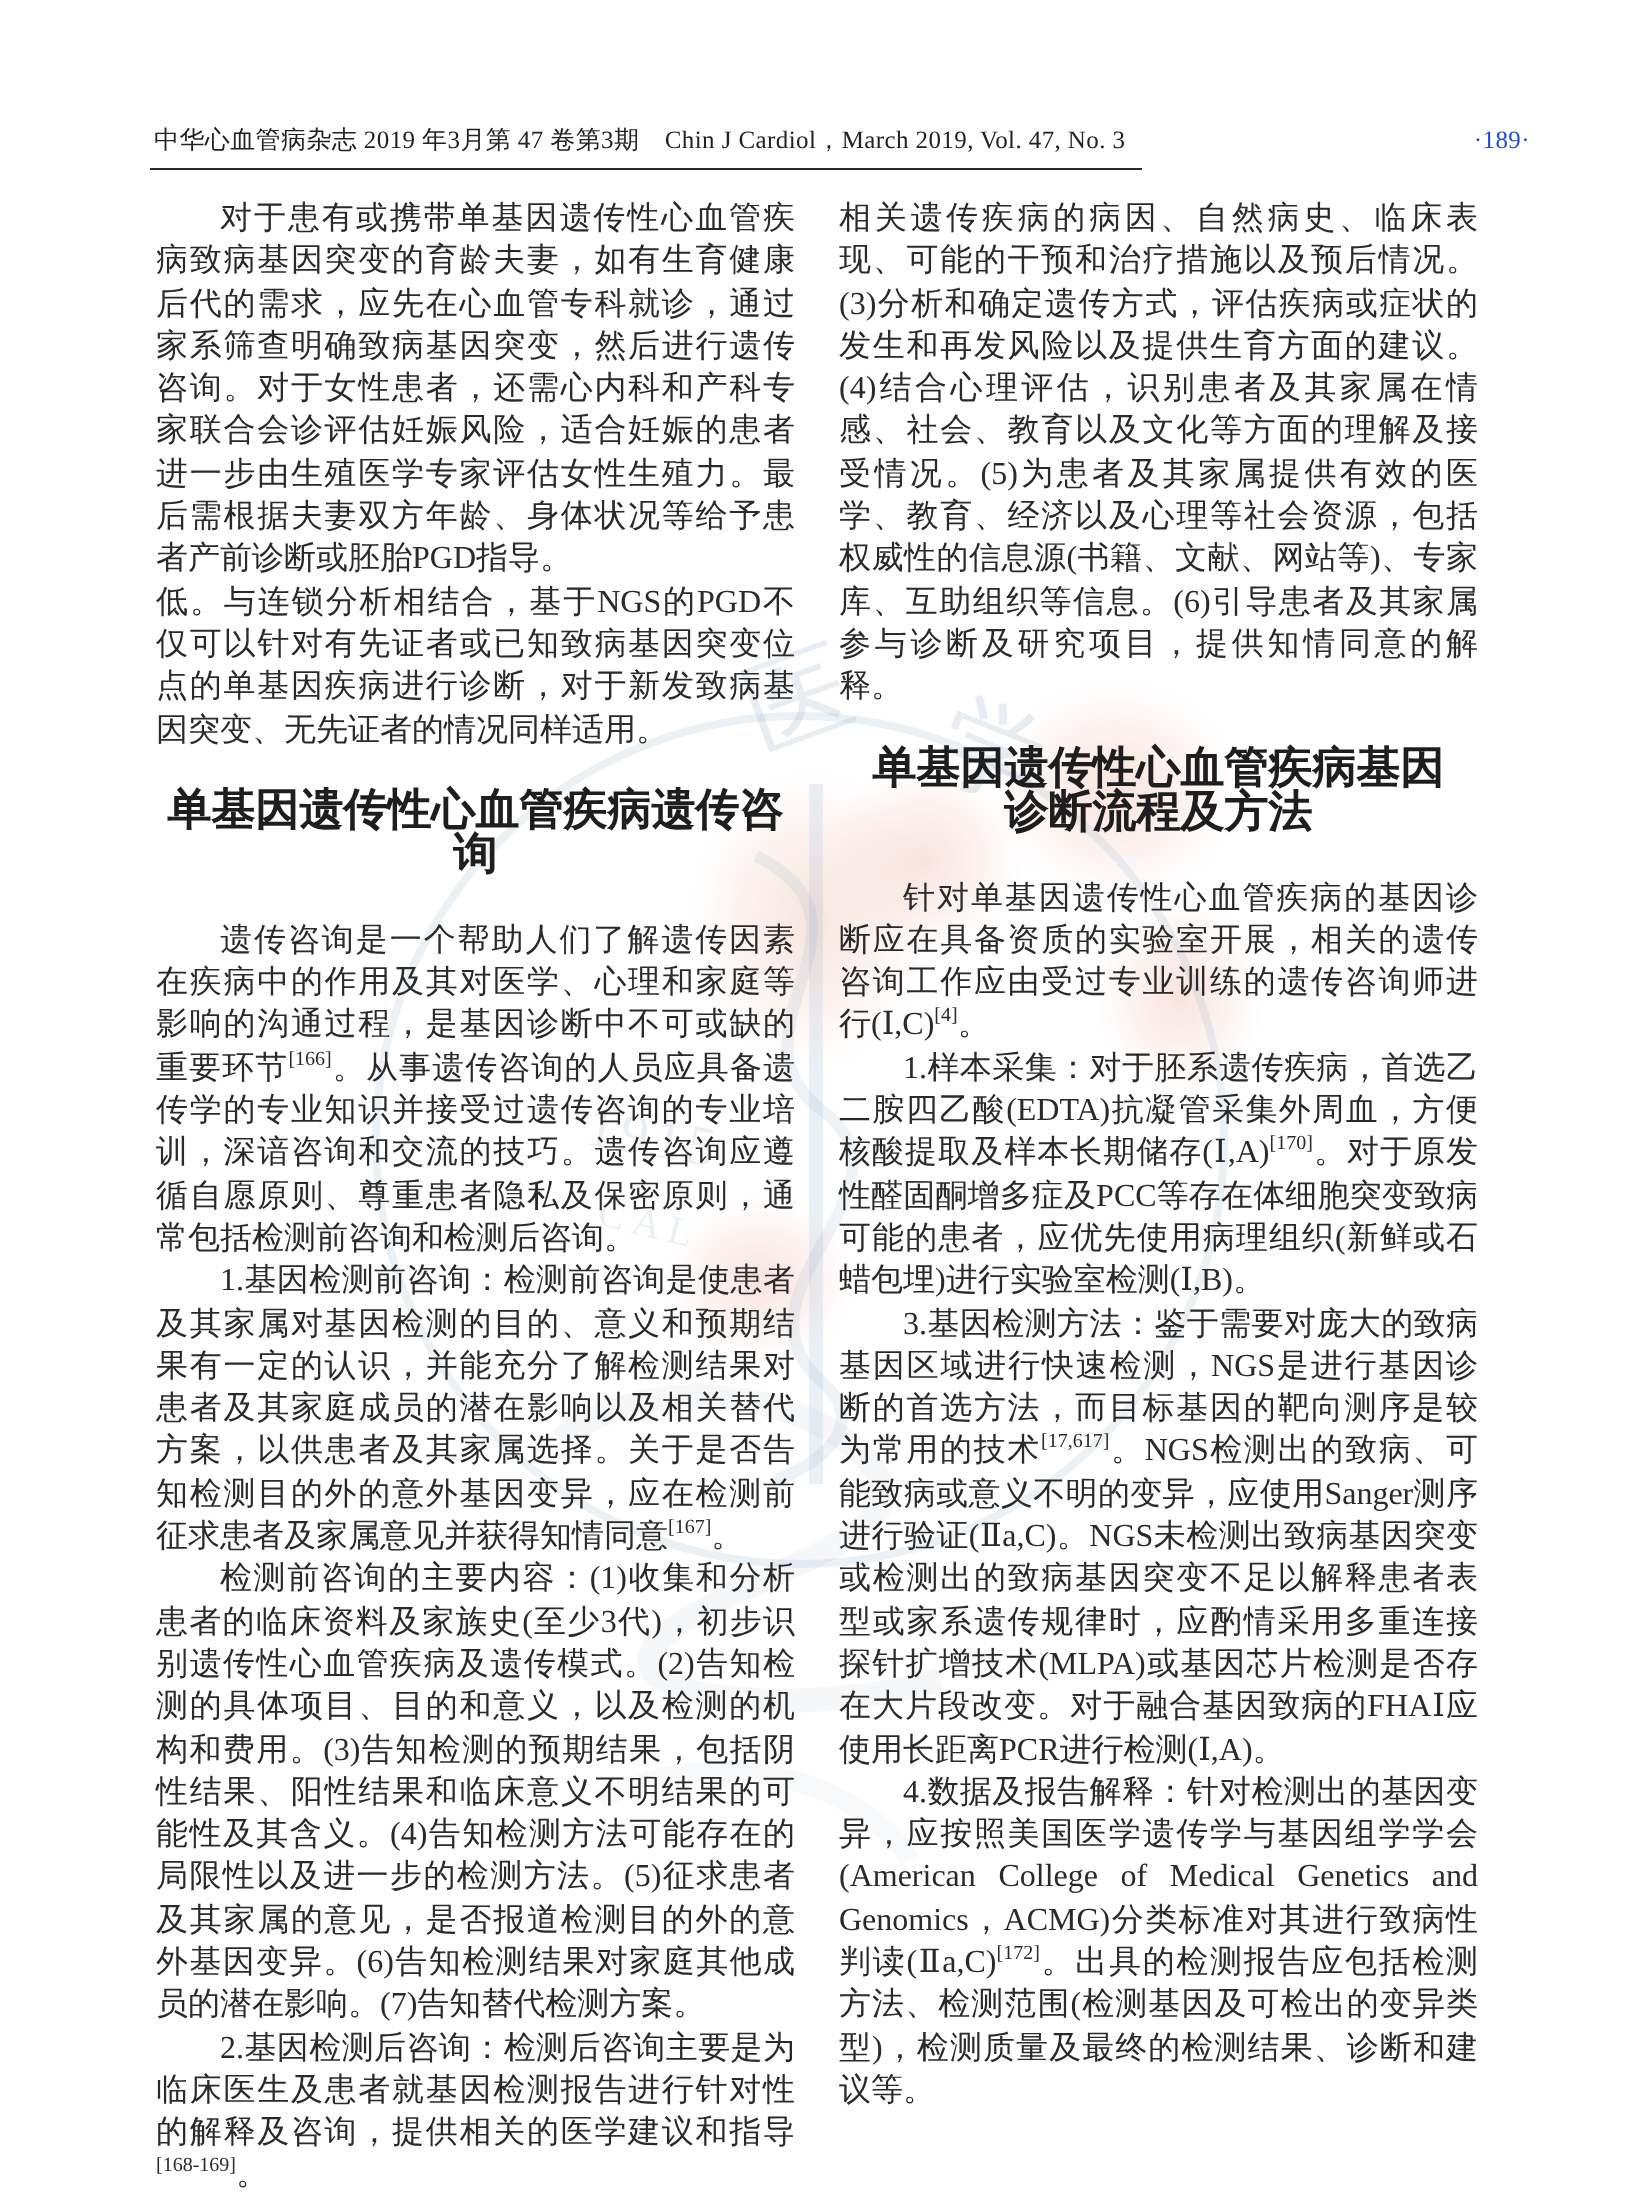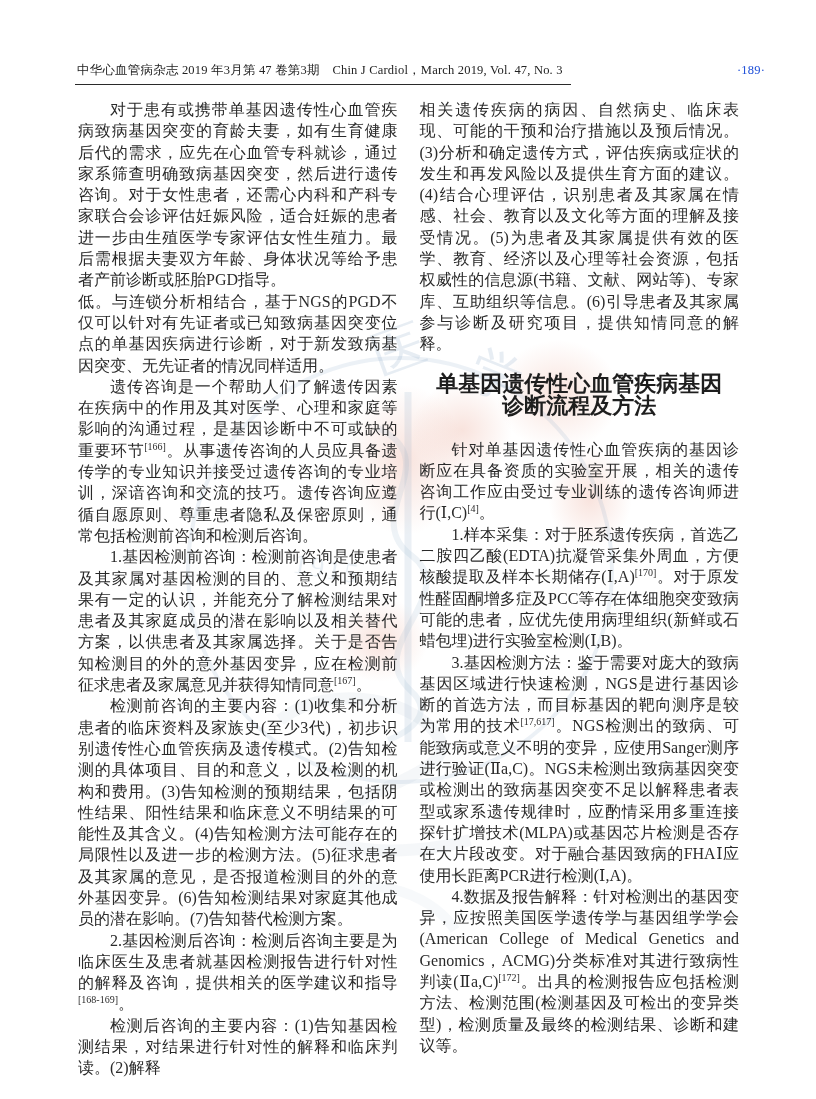--- a/index.html
+++ b/index.html
@@ -99,20 +99,23 @@
 
   <div class="page-header">
     <span class="journal-citation">中华心血管病杂志 2019 年3月第 47 卷第3期　Chin J Cardiol，March 2019, Vol. 47, No. 3</span>
     <span class="page-number">·189·</span>
   </div>
 
   <div class="article">
     <section class="col" id="col-left">
         <p class="para indent">对于患有或携带单基因遗传性心血管疾病致病基因突变的育龄夫妻，如有生育健康后代的需求，应先在心血管专科就诊，通过家系筛查明确致病基因突变，然后进行遗传咨询。对于女性患者，还需心内科和产科专家联合会诊评估妊娠风险，适合妊娠的患者进一步由生殖医学专家评估女性生殖力。最后需根据夫妻双方年龄、身体状况等给予患者产前诊断或胚胎PGD指导。</p>
         <p class="para">低。与连锁分析相结合，基于NGS的PGD不仅可以针对有先证者或已知致病基因突变位点的单基因疾病进行诊断，对于新发致病基因突变、无先证者的情况同样适用。</p>
+        <h2 class="heading">
+          <div>单基因遗传性心血管疾病遗传咨询</div>
+        </h2>
         <p class="para indent">遗传咨询是一个帮助人们了解遗传因素在疾病中的作用及其对医学、心理和家庭等影响的沟通过程，是基因诊断中不可或缺的重要环节<sup>[166]</sup>。从事遗传咨询的人员应具备遗传学的专业知识并接受过遗传咨询的专业培训，深谙咨询和交流的技巧。遗传咨询应遵循自愿原则、尊重患者隐私及保密原则，通常包括检测前咨询和检测后咨询。</p>
         <p class="para indent">1.基因检测前咨询：检测前咨询是使患者及其家属对基因检测的目的、意义和预期结果有一定的认识，并能充分了解检测结果对患者及其家庭成员的潜在影响以及相关替代方案，以供患者及其家属选择。关于是否告知检测目的外的意外基因变异，应在检测前征求患者及家属意见并获得知情同意<sup>[167]</sup>。</p>
         <p class="para indent">检测前咨询的主要内容：(1)收集和分析患者的临床资料及家族史(至少3代)，初步识别遗传性心血管疾病及遗传模式。(2)告知检测的具体项目、目的和意义，以及检测的机构和费用。(3)告知检测的预期结果，包括阴性结果、阳性结果和临床意义不明结果的可能性及其含义。(4)告知检测方法可能存在的局限性以及进一步的检测方法。(5)征求患者及其家属的意见，是否报道检测目的外的意外基因变异。(6)告知检测结果对家庭其他成员的潜在影响。(7)告知替代检测方案。</p>
         <p class="para indent">2.基因检测后咨询：检测后咨询主要是为临床医生及患者就基因检测报告进行针对性的解释及咨询，提供相关的医学建议和指导<sup>[168-169]</sup>。</p>
         <p class="para indent">检测后咨询的主要内容：(1)告知基因检测结果，对结果进行针对性的解释和临床判读。(2)解释</p>
       </section>
     <section class="col" id="col-right">
         <p class="para">相关遗传疾病的病因、自然病史、临床表现、可能的干预和治疗措施以及预后情况。(3)分析和确定遗传方式，评估疾病或症状的发生和再发风险以及提供生育方面的建议。(4)结合心理评估，识别患者及其家属在情感、社会、教育以及文化等方面的理解及接受情况。(5)为患者及其家属提供有效的医学、教育、经济以及心理等社会资源，包括权威性的信息源(书籍、文献、网站等)、专家库、互助组织等信息。(6)引导患者及其家属参与诊断及研究项目，提供知情同意的解释。</p>
         <h2 class="heading">
           <div>单基因遗传性心血管疾病基因</div>

